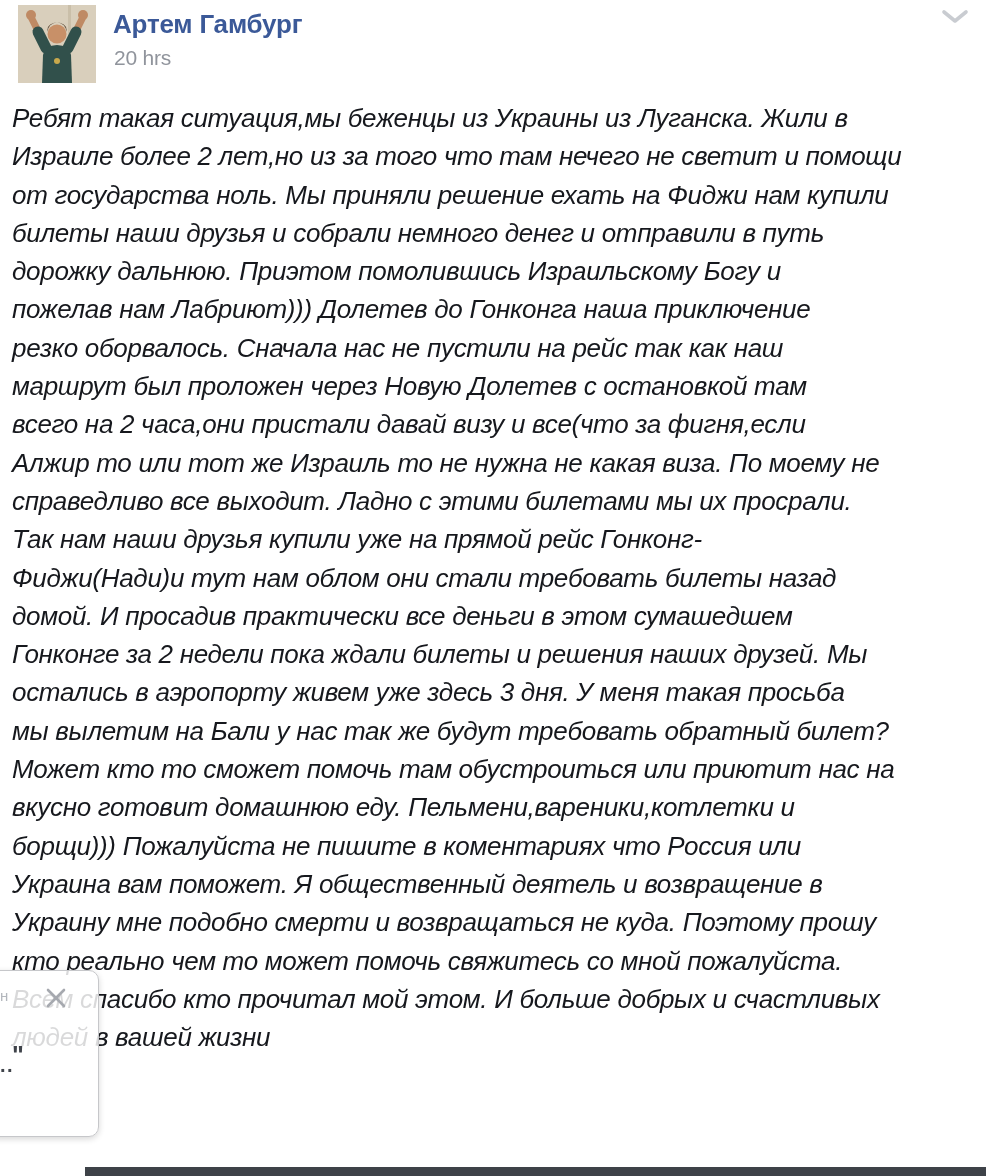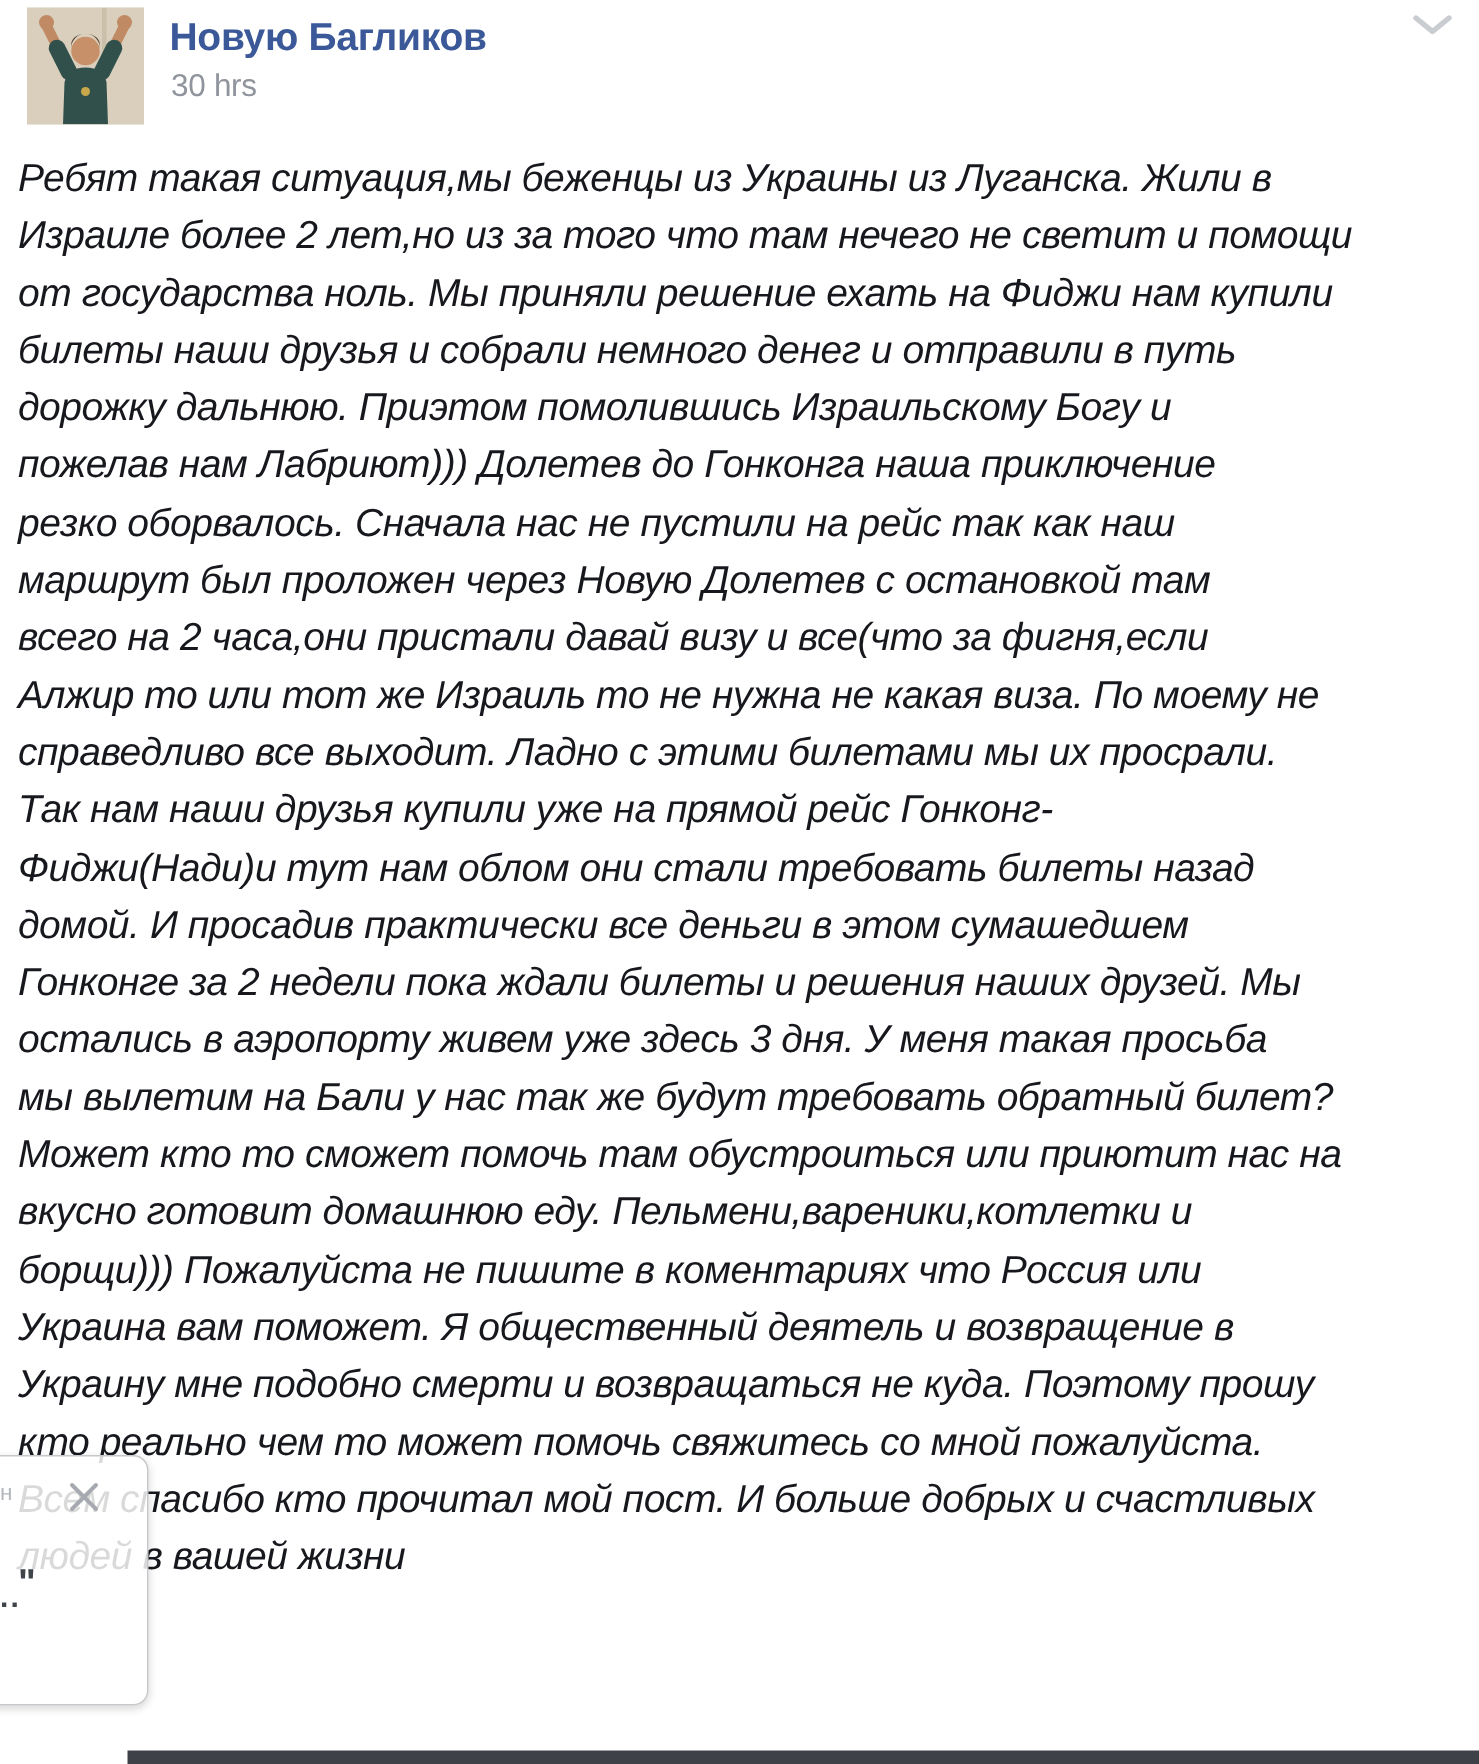--- a/index.html
+++ b/index.html
@@ -73,22 +73,22 @@
       <circle cx="65" cy="10" r="5" fill="#bf8a64"></circle>
       <line x1="28" y1="43" x2="20" y2="27" stroke="#31504b" stroke-width="11" stroke-linecap="round"></line>
       <line x1="50" y1="43" x2="58" y2="27" stroke="#31504b" stroke-width="11" stroke-linecap="round"></line>
       <circle cx="39" cy="29" r="9.5" fill="#c89068"></circle>
       <path d="M29.5 27 a9.5 9.5 0 0 1 19 0 l0 -2.5 a9.5 7 0 0 0 -19 0 z" fill="#5a4632"></path>
       <path d="M24 78 L25 50 Q27 40 39 40 Q51 40 53 50 L54 78 Z" fill="#31504b"></path>
       <circle cx="39" cy="56" r="3" fill="#c9a84c"></circle>
     </svg>
   </div>
 
-  <a class="author">Новую Багликов</a>
-  <div class="timestamp">30 hrs</div>
+  <a class="author">Артем Гамбург</a>
+  <div class="timestamp">20 hrs</div>
 
   <button class="collapse-btn">
     <svg width="28" height="16" viewBox="0 0 28 16">
       <polyline points="3,3 14,12 25,3" fill="none" stroke="#c9ccd1" stroke-width="3.6" stroke-linecap="round" stroke-linejoin="round"></polyline>
     </svg>
   </button>
 
   <div class="post-body">
       <div class="line">Ребят такая ситуация,мы беженцы из Украины из Луганска. Жили в</div>
       <div class="line">Израиле более 2 лет,но из за того что там нечего не светит и помощи</div>
@@ -106,21 +106,21 @@
       <div class="line">домой. И просадив практически все деньги в этом сумашедшем</div>
       <div class="line">Гонконге за 2 недели пока ждали билеты и решения наших друзей. Мы</div>
       <div class="line">остались в аэропорту живем уже здесь 3 дня. У меня такая просьба</div>
       <div class="line">мы вылетим на Бали у нас так же будут требовать обратный билет?</div>
       <div class="line">Может кто то сможет помочь там обустроиться или приютит нас на</div>
       <div class="line">вкусно готовит домашнюю еду. Пельмени,вареники,котлетки и</div>
       <div class="line">борщи))) Пожалуйста не пишите в коментариях что Россия или</div>
       <div class="line">Украина вам поможет. Я общественный деятель и возвращение в</div>
       <div class="line">Украину мне подобно смерти и возвращаться не куда. Поэтому прошу</div>
       <div class="line">кто реально чем то может помочь свяжитесь со мной пожалуйста.</div>
-      <div class="line">Всем спасибо кто прочитал мой пост. И больше добрых и счастливых</div>
+      <div class="line">Всем спасибо кто прочитал мой этом. И больше добрых и счастливых</div>
       <div class="line">людей в вашей жизни</div>
     </div>
 
   <div class="overlay">
     <span class="frag frag-edge">н</span>
     <button class="close-btn">
       <svg width="24" height="24" viewBox="0 0 24 24">
         <line x1="4" y1="4" x2="20" y2="20" stroke="#a6a9af" stroke-width="2.6" stroke-linecap="round"></line>
         <line x1="20" y1="4" x2="4" y2="20" stroke="#a6a9af" stroke-width="2.6" stroke-linecap="round"></line>
       </svg>

